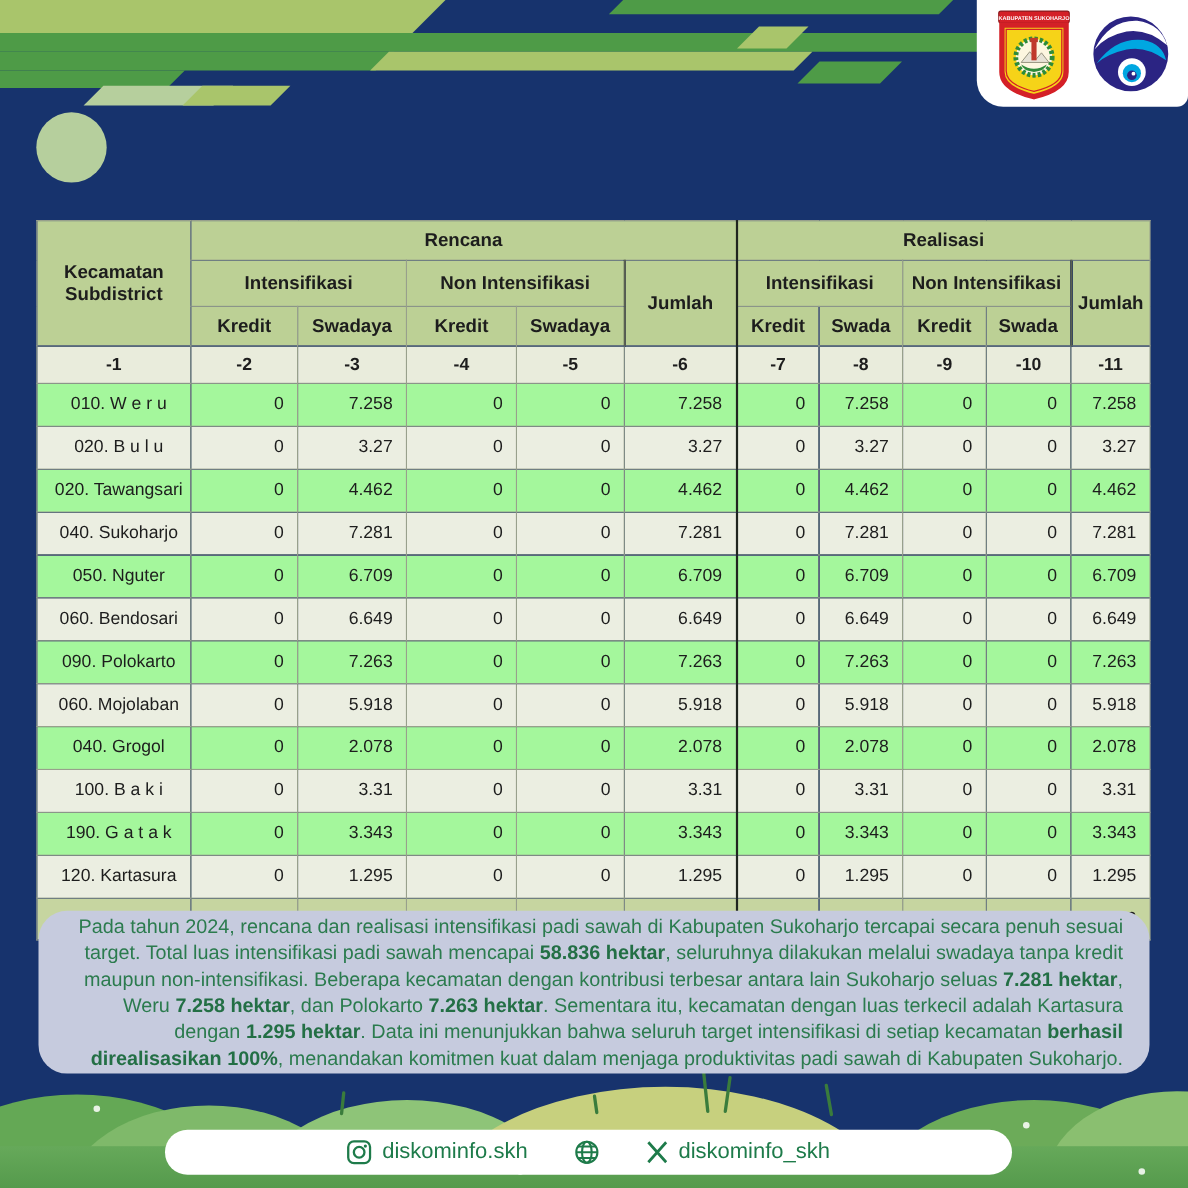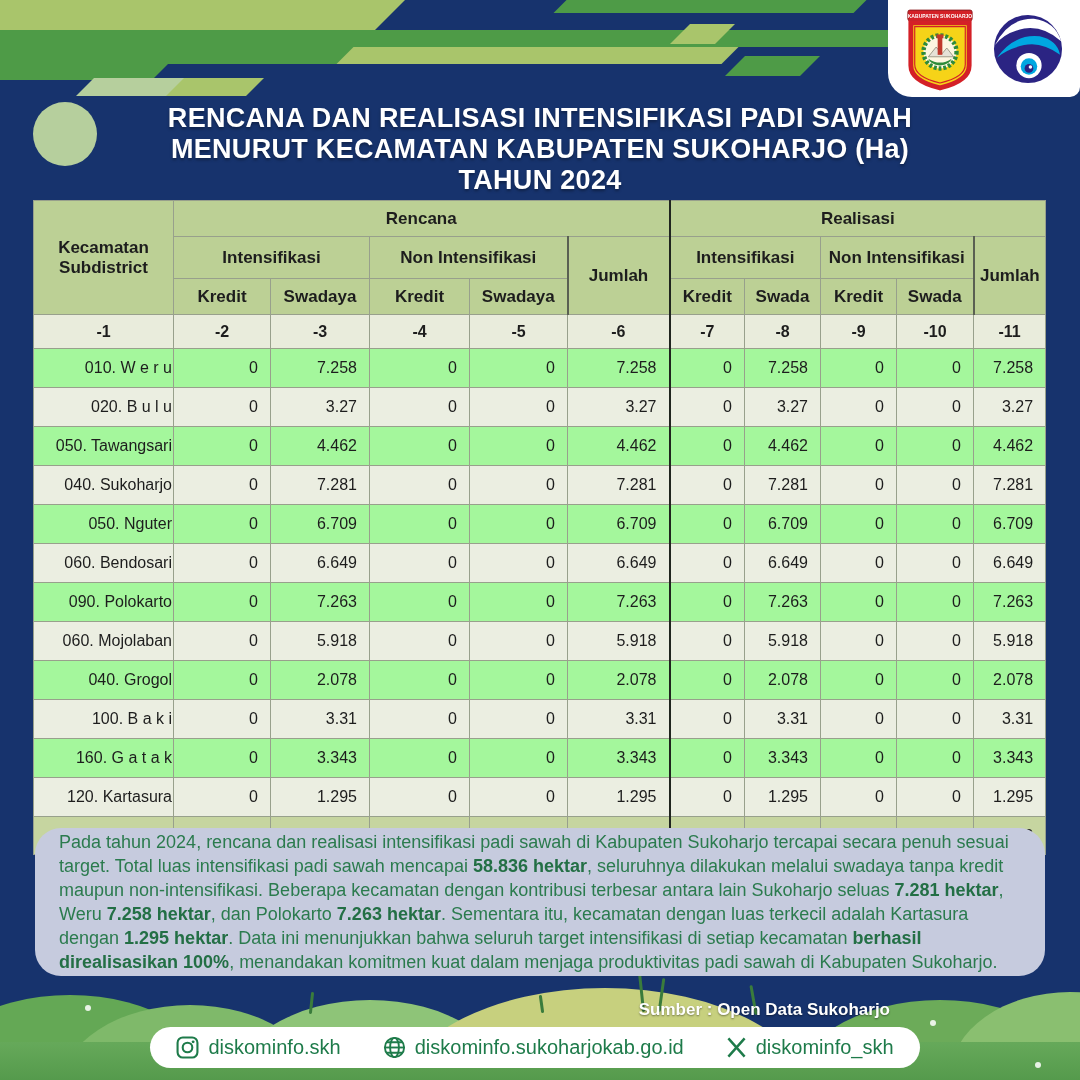--- a/index.html
+++ b/index.html
@@ -21,30 +21,30 @@
   
   #maintable{position:absolute;left:33px;top:200px;width:1012px;border-collapse:collapse;
              table-layout:fixed;color:#1d1d1d;z-index:2;}
   #maintable th,#maintable td{border:1px solid #98a08c;overflow:hidden;white-space:nowrap;}
   #maintable thead th{background:#bcd095;font-size:17px;font-weight:700;padding:1px 3px;text-align:center;}
   tr.hrow1{height:36px;} tr.hrow2{height:42px;} tr.hrow3{height:36px;}
   tr.colnum td{background:#e9ecdc;font-weight:700;font-size:16px;text-align:center;height:31px;}
   #rows td{font-size:16px;height:36px;}
   #rows tr.odd td{background:#a4f79c;}
   #rows tr.even td{background:#ebeee1;}
-  td.name{text-align:right;padding-left:10px;}
+  td.name{text-align:center;padding-left:10px;}
   td.num{text-align:right;padding-right:12px;}
   #total-row td{background:#c6d5a0;font-weight:700;font-size:16px;height:35px;}
   #total-row td.name{text-align:center;padding-left:0;}
   .sep{border-left:2px solid #20251f !important;}
   .gsep{border-right:2px solid #5a6052 !important;}
   
   #summary-box{position:absolute;left:35px;top:828px;width:1010px;height:148px;background:#c6cbde;
                border-radius:26px;display:flex;align-items:center;justify-content:center;z-index:2;}
-  #summary-text{margin:0;padding:4px 24px;text-align:left;font-size:18px;line-height:24px;color:#2b7b4e;}
+  #summary-text{margin:0;padding:4px 24px;text-align:right;font-size:18px;line-height:24px;color:#2b7b4e;}
   #summary-text b{font-weight:700;color:#236f45;}
   
   .hill{position:absolute;border-radius:50%;}
   #ill-base{position:absolute;left:0;top:1042px;width:1080px;height:38px;
             background:linear-gradient(#66a95a,#559a4c);}
   .blade{position:absolute;width:3px;background:#3a7c3c;border-radius:2px;}
   .fleck{position:absolute;width:6px;height:6px;border-radius:50%;background:#ffffff;opacity:.85;}
   
   #source-label{position:absolute;right:190px;top:1000px;color:#ffffff;font-weight:700;font-size:17px;
                 z-index:6;text-shadow:0 1px 2px rgba(0,0,0,.45);}
@@ -86,25 +86,20 @@
       <circle cx="36" cy="36" r="35" fill="#2b2483"></circle>
       <path d="M2,32 Q16,4 42,5 Q64,8 70,28 Q52,12 32,15 Q12,19 2,32 Z" fill="#ffffff"></path>
       <path d="M4,45 Q22,20 48,23 Q66,27 69,42 Q50,28 32,32 Q14,36 4,45 Z" fill="#00a7e1"></path>
       <circle cx="37" cy="53" r="13" fill="#ffffff"></circle>
       <circle cx="37" cy="54" r="8.5" fill="#00a7e1"></circle>
       <circle cx="37" cy="56" r="4.5" fill="#2b2483"></circle>
       <circle cx="38.5" cy="54.5" r="1.8" fill="#ffffff"></circle>
     </svg>
   </div>
 
-  <div id="title-block">
-    <div>RENCANA DAN REALISASI INTENSIFIKASI PADI SAWAH</div>
-    <div>MENURUT KECAMATAN KABUPATEN SUKOHARJO (Ha)</div>
-    <div>TAHUN 2024</div>
-  </div>
 
   <table id="maintable">
     <colgroup>
       <col style="width:140px">
         <col style="width:97px">
         <col style="width:99px">
         <col style="width:100px">
       <col style="width:98px">
         <col style="width:102px">
         <col style="width:75px">
@@ -175,21 +170,21 @@
           <td class="num">0</td>
           <td class="num">0</td>
           <td class="num">3.27</td>
           <td class="num sep">0</td>
           <td class="num">3.27</td>
           <td class="num">0</td>
           <td class="num">0</td>
           <td class="num">3.27</td>
         </tr>
         <tr class="odd">
-          <td class="name">050. Tawangsari</td>
+          <td class="name">020. Tawangsari</td>
           <td class="num">0</td>
           <td class="num">4.462</td>
           <td class="num">0</td>
           <td class="num">0</td>
           <td class="num">4.462</td>
           <td class="num sep">0</td>
           <td class="num">4.462</td>
           <td class="num">0</td>
           <td class="num">0</td>
           <td class="num">4.462</td>
@@ -279,21 +274,21 @@
           <td class="num">0</td>
           <td class="num">0</td>
           <td class="num">3.31</td>
           <td class="num sep">0</td>
           <td class="num">3.31</td>
           <td class="num">0</td>
           <td class="num">0</td>
           <td class="num">3.31</td>
         </tr>
         <tr class="odd">
-          <td class="name">160. G a t a k</td>
+          <td class="name">190. G a t a k</td>
           <td class="num">0</td>
           <td class="num">3.343</td>
           <td class="num">0</td>
           <td class="num">0</td>
           <td class="num">3.343</td>
           <td class="num sep">0</td>
           <td class="num">3.343</td>
           <td class="num">0</td>
           <td class="num">0</td>
           <td class="num">3.343</td>
@@ -346,38 +341,36 @@
   <div class="blade" style="left:752px;top:985px;height:30px;transform:rotate(-10deg);"></div>
   <div class="blade" style="left:310px;top:992px;height:22px;transform:rotate(6deg);"></div>
   <div class="blade" style="left:540px;top:995px;height:18px;transform:rotate(-8deg);"></div>
   <div class="fleck" style="left:85px;top:1005px;"></div>
   <div class="fleck" style="left:250px;top:1042px;"></div>
   <div class="fleck" style="left:470px;top:1062px;"></div>
   <div class="fleck" style="left:700px;top:1046px;"></div>
   <div class="fleck" style="left:930px;top:1020px;"></div>
   <div class="fleck" style="left:1035px;top:1062px;"></div>
 
-  <div id="source-label">Sumber : Open Data Sukoharjo</div>
   <div id="social-bar">
     <span class="social-item">
       <svg width="23" height="23" viewBox="0 0 22 22">
         <rect x="1.5" y="1.5" width="19" height="19" rx="5" fill="none" stroke="#1e7b4a" stroke-width="2"></rect>
         <circle cx="11" cy="11" r="4.6" fill="none" stroke="#1e7b4a" stroke-width="2"></circle>
         <circle cx="16.4" cy="5.6" r="1.4" fill="#1e7b4a"></circle>
       </svg>
       <span>diskominfo.skh</span>
     </span>
     <span class="social-item">
       <svg width="23" height="23" viewBox="0 0 22 22">
         <circle cx="11" cy="11" r="9.2" fill="none" stroke="#1e7b4a" stroke-width="1.8"></circle>
         <ellipse cx="11" cy="11" rx="4.2" ry="9.2" fill="none" stroke="#1e7b4a" stroke-width="1.8"></ellipse>
         <line x1="1.8" y1="11" x2="20.2" y2="11" stroke="#1e7b4a" stroke-width="1.8"></line>
         <path d="M3.2,6 h15.6 M3.2,16 h15.6" fill="none" stroke="#1e7b4a" stroke-width="1.8"></path>
       </svg>
-      <span>diskominfo.sukoharjokab.go.id</span>
     </span>
     <span class="social-item">
       <svg width="21" height="21" viewBox="0 0 22 22">
         <path d="M2.5,1.5 L19.5,20.5 M19.5,1.5 L2.5,20.5" fill="none" stroke="#1e7b4a" stroke-width="2.6"></path>
       </svg>
       <span>diskominfo_skh</span>
     </span>
   </div>
 
 </div>

